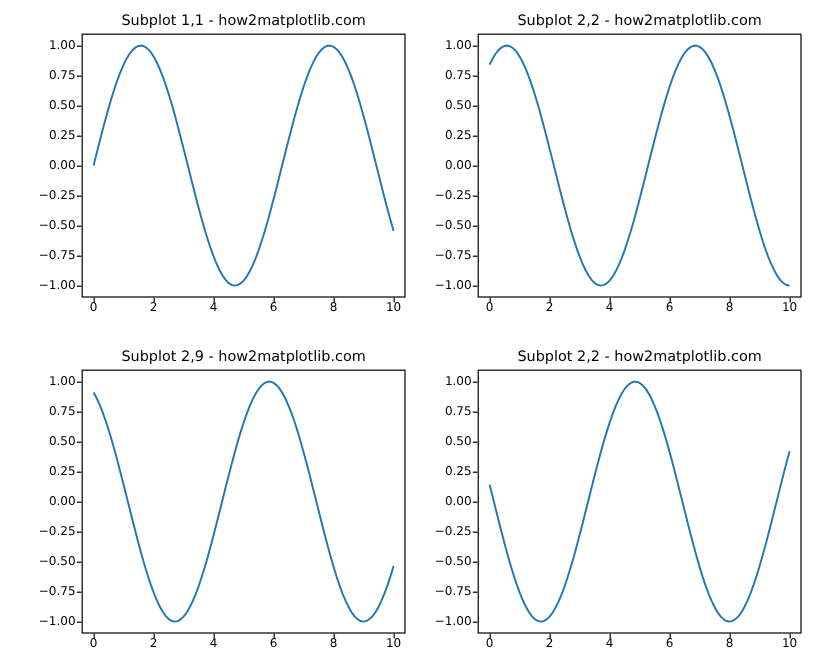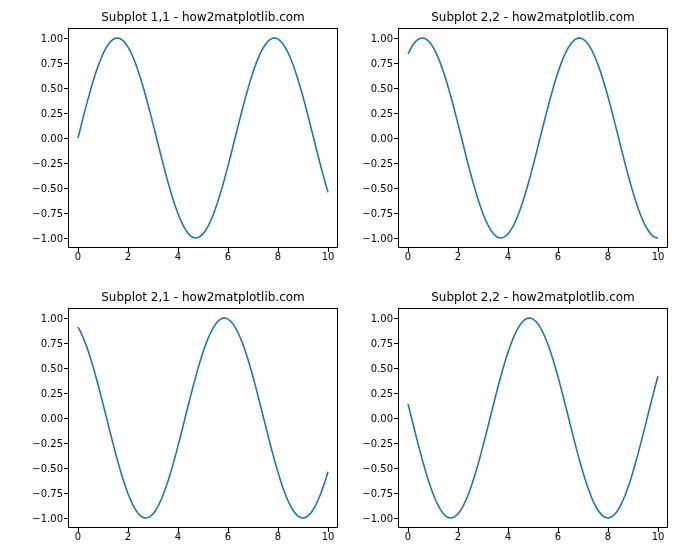--- a/index.html
+++ b/index.html
@@ -148,21 +148,21 @@
       <div class="tick-mark ytick-mark" style="top: 34.5px; left: -4px;"></div>
       <div class="tick-label ytick-label" style="top: 35px;">0.75</div>
       <div class="tick-mark ytick-mark" style="top: 9.5px; left: -4px;"></div>
       <div class="tick-label ytick-label" style="top: 10px;">1.00</div>
       <svg class="line" viewBox="0 0 270 220" preserveAspectRatio="none">
         <path d="M10.00 25.90 L12.50 20.90 L15.00 16.80 L17.50 13.60 L20.00 11.50 L22.50 10.30 L25.00 10.00 L27.50 10.80 L30.00 12.60 L32.50 15.30 L35.00 19.10 L37.50 23.70 L40.00 29.20 L42.50 35.40 L45.00 42.50 L47.50 50.10 L50.00 58.40 L52.50 67.30 L55.00 76.50 L57.50 86.10 L60.00 95.90 L62.50 105.80 L65.00 115.80 L67.50 125.80 L70.00 135.60 L72.50 145.10 L75.00 154.30 L77.50 163.00 L80.00 171.20 L82.50 178.80 L85.00 185.70 L87.50 191.80 L90.00 197.20 L92.50 201.60 L95.00 205.20 L97.50 207.80 L100.00 209.40 L102.50 210.00 L105.00 209.60 L107.50 208.20 L110.00 205.90 L112.50 202.60 L115.00 198.30 L117.50 193.20 L120.00 187.30 L122.50 180.60 L125.00 173.10 L127.50 165.10 L130.00 156.50 L132.50 147.40 L135.00 137.90 L137.50 128.20 L140.00 118.30 L142.50 108.30 L145.00 98.30 L147.50 88.50 L150.00 78.80 L152.50 69.50 L155.00 60.60 L157.50 52.10 L160.00 44.30 L162.50 37.10 L165.00 30.60 L167.50 25.00 L170.00 20.10 L172.50 16.20 L175.00 13.20 L177.50 11.20 L180.00 10.10 L182.50 10.10 L185.00 11.10 L187.50 13.00 L190.00 15.90 L192.50 19.80 L195.00 24.50 L197.50 30.20 L200.00 36.50 L202.50 43.70 L205.00 51.50 L207.50 59.90 L210.00 68.80 L212.50 78.10 L215.00 87.70 L217.50 97.60 L220.00 107.50 L222.50 117.50 L225.00 127.40 L227.50 137.20 L230.00 146.60 L232.50 155.80 L235.00 164.40 L237.50 172.60 L240.00 180.00 L242.50 186.80 L245.00 192.80 L247.50 197.90 L250.00 202.30 L252.50 205.60 L255.00 208.10 L257.50 209.50 L260.00 210.00 " stroke="#1f77b4"></path>
       </svg>
     </div>
     <div class="axes" style="left: 68px; top: 308px; width: 270px; height: 220px;">
       <div class="plot-area"></div>
-      <div class="axes-title">Subplot 2,1 - how2matplotlib.com</div>
+      <div class="axes-title">Subplot 2,9 - how2matplotlib.com</div>
       <div class="tick-mark xtick-mark" style="left: 9.5px;"></div>
       <div class="tick-label xtick-label" style="left: 10px;">0</div>
       <div class="tick-mark xtick-mark" style="left: 59.5px;"></div>
       <div class="tick-label xtick-label" style="left: 60px;">2</div>
       <div class="tick-mark xtick-mark" style="left: 109.5px;"></div>
       <div class="tick-label xtick-label" style="left: 110px;">4</div>
       <div class="tick-mark xtick-mark" style="left: 159.5px;"></div>
       <div class="tick-label xtick-label" style="left: 160px;">6</div>
       <div class="tick-mark xtick-mark" style="left: 209.5px;"></div>
       <div class="tick-label xtick-label" style="left: 210px;">8</div>

